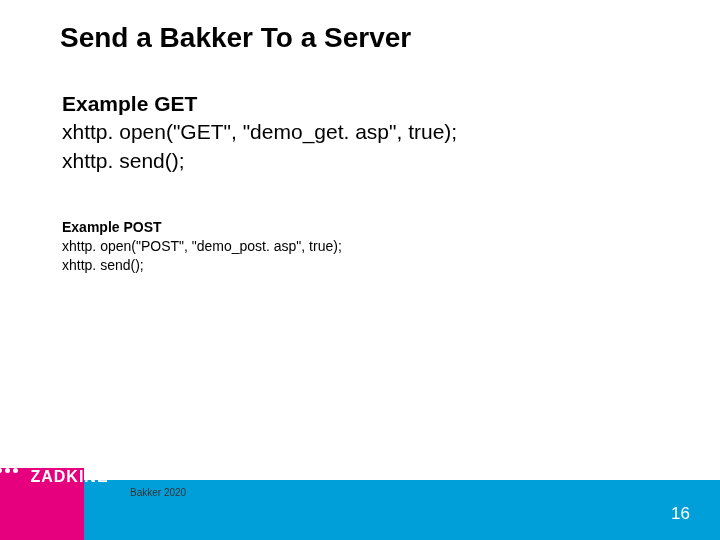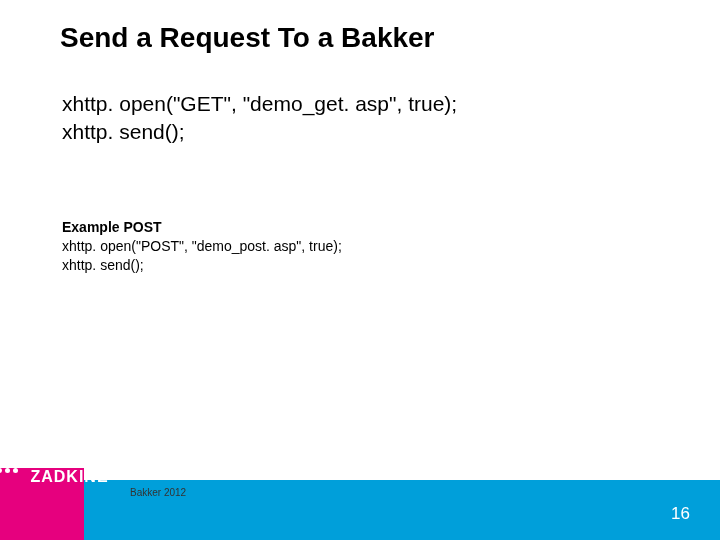--- a/index.html
+++ b/index.html
@@ -98,23 +98,24 @@
     font-size: 17px;
     color: #ffffff;
     margin-top: 32px;
   }
 </style>
 </head>
 <body>
 
 <div class="slide">
 
-  <div class="title">Send a Request To a Bakker</div>
+  <div class="title">Send a Bakker To a Server</div>
 
   <div class="block-get">
+    <div class="example-label">Example  GET</div>
     <div>xhttp. open("GET", "demo_get. asp", true);</div>
     <div>xhttp. send();</div>
   </div>
 
   <div class="block-post">
     <div class="example-label">Example  POST</div>
     <div>xhttp. open("POST", "demo_post. asp", true);</div>
     <div>xhttp. send();</div>
   </div>
 
@@ -123,17 +124,17 @@
   <div class="logo-block">
     <div class="logo-dots">
       <span></span>
         <span></span>
         <span></span>
         <span></span>
     </div>
     <div class="logo-text">ZADKINE</div>
   </div>
 
-  <div class="author">Bakker 2012</div>
+  <div class="author">Bakker 2020</div>
 
   <div class="page-number">16</div>
 
 </div>
 
 </body></html>

